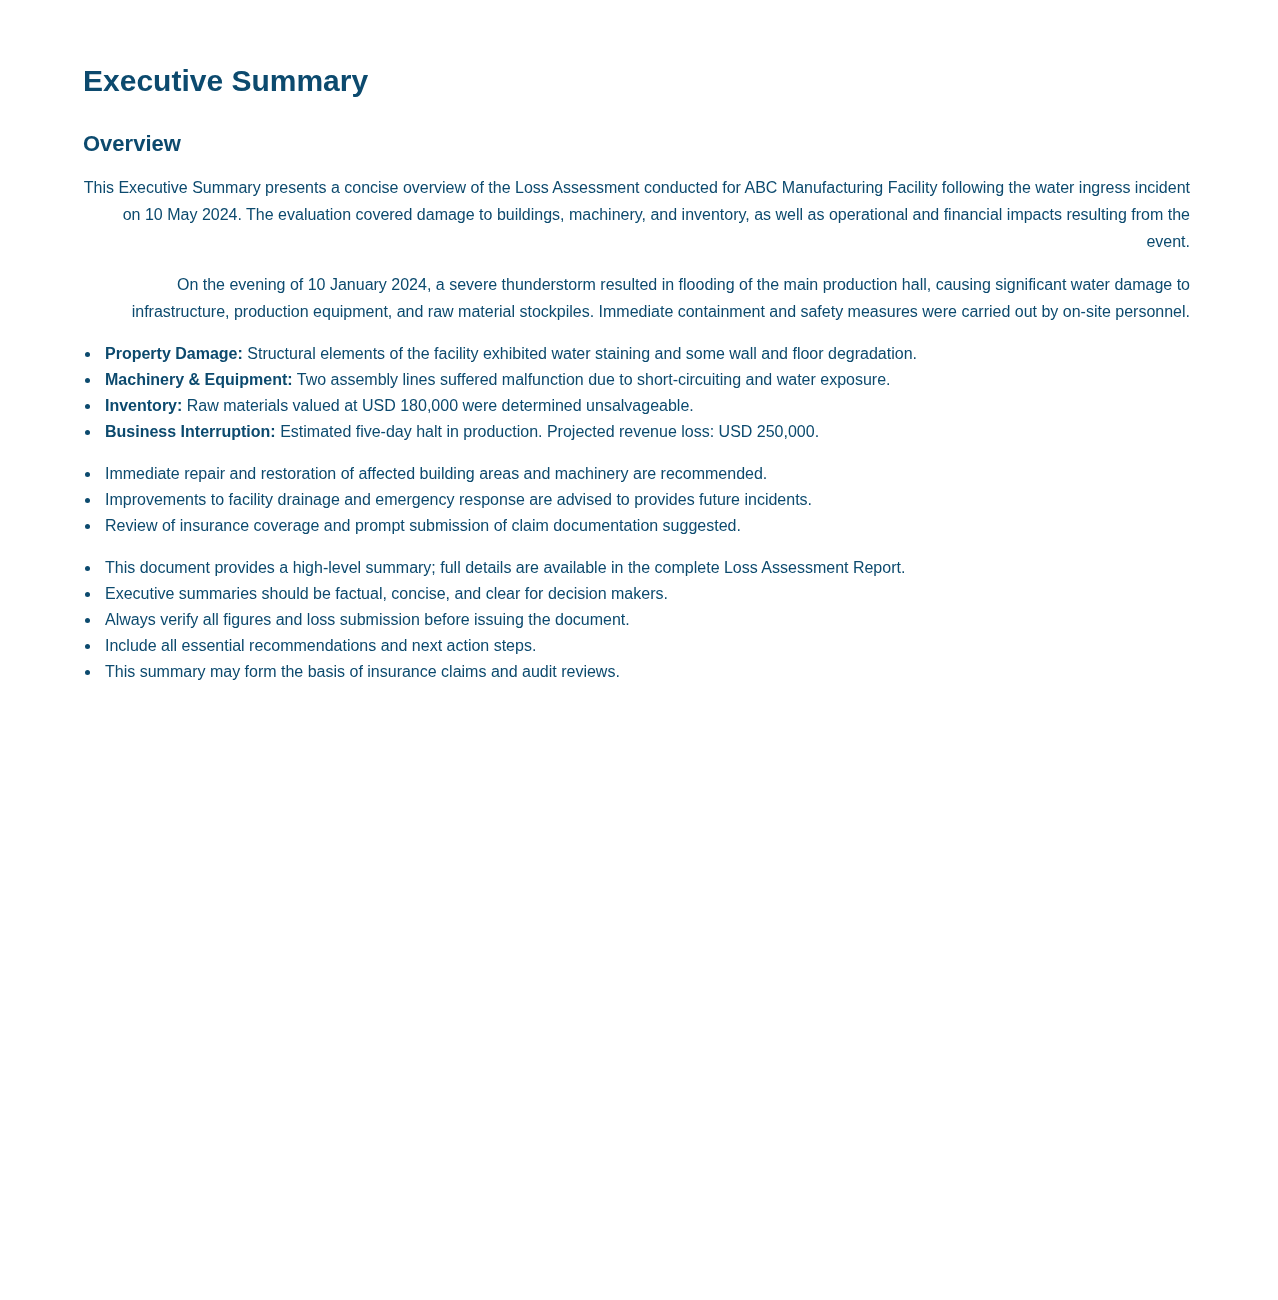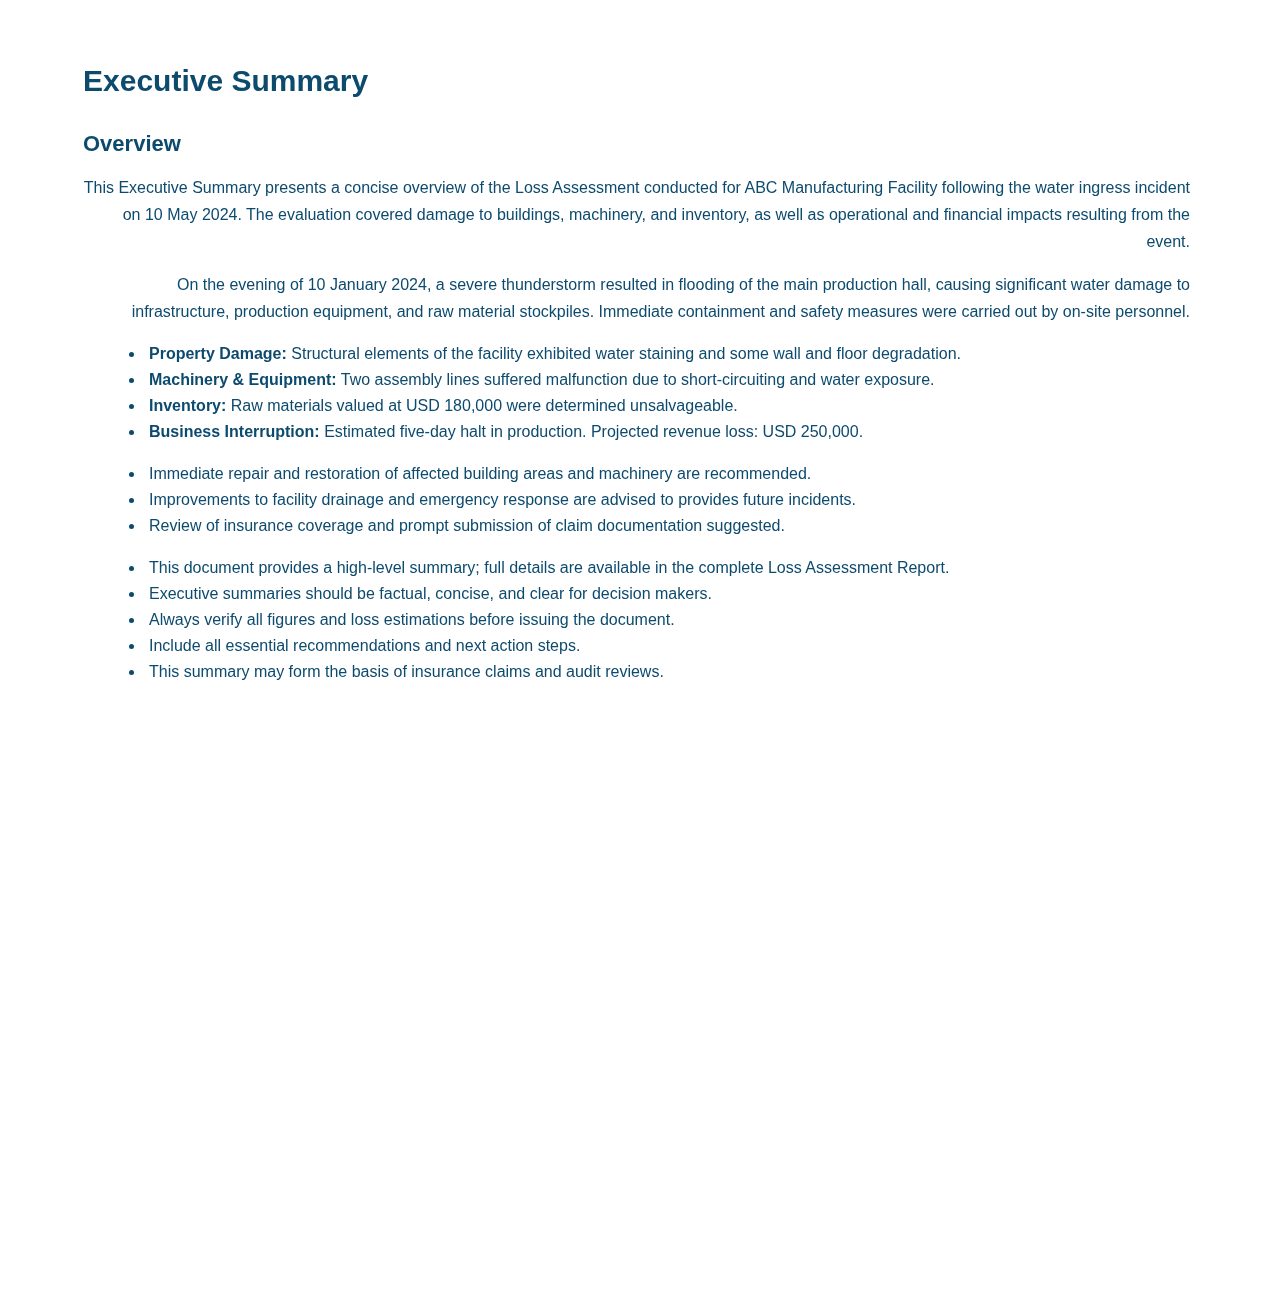--- a/index.html
+++ b/index.html
@@ -36,21 +36,20 @@
   }
   ul.bullet-list {
     margin: 16px 0;
     padding-left: 18px;
     list-style-type: disc;
   }
   ul.bullet-list li {
     font-size: 16px;
     line-height: 26px;
     padding-left: 4px;
-    margin-left: 44px;
   }
 </style>
 </head>
 <body>
 
 <div class="page">
 
   <h1 class="doc-title"><span>Executive Summary</span><br></h1>
 
   <h2 class="section-heading">Overview</h2>
@@ -67,18 +66,18 @@
 
   <ul class="bullet-list">
     <li>Immediate repair and restoration of affected building areas and machinery are recommended.</li>
     <li>Improvements to facility drainage and emergency response are advised to provides future incidents.</li>
     <li>Review of insurance coverage and prompt submission of claim documentation suggested.</li>
   </ul>
 
   <ul class="bullet-list">
     <li>This document provides a high-level summary; full details are available in the complete Loss Assessment Report.</li>
     <li>Executive summaries should be factual, concise, and clear for decision makers.</li>
-    <li>Always verify all figures and loss estimations before issuing the document.</li>
+    <li>Always verify all figures and loss submission before issuing the document.</li>
     <li>Include all essential recommendations and next action steps.</li>
     <li>This summary may form the basis of insurance claims and audit reviews.</li>
   </ul>
 
 </div>
 
 </body></html>

